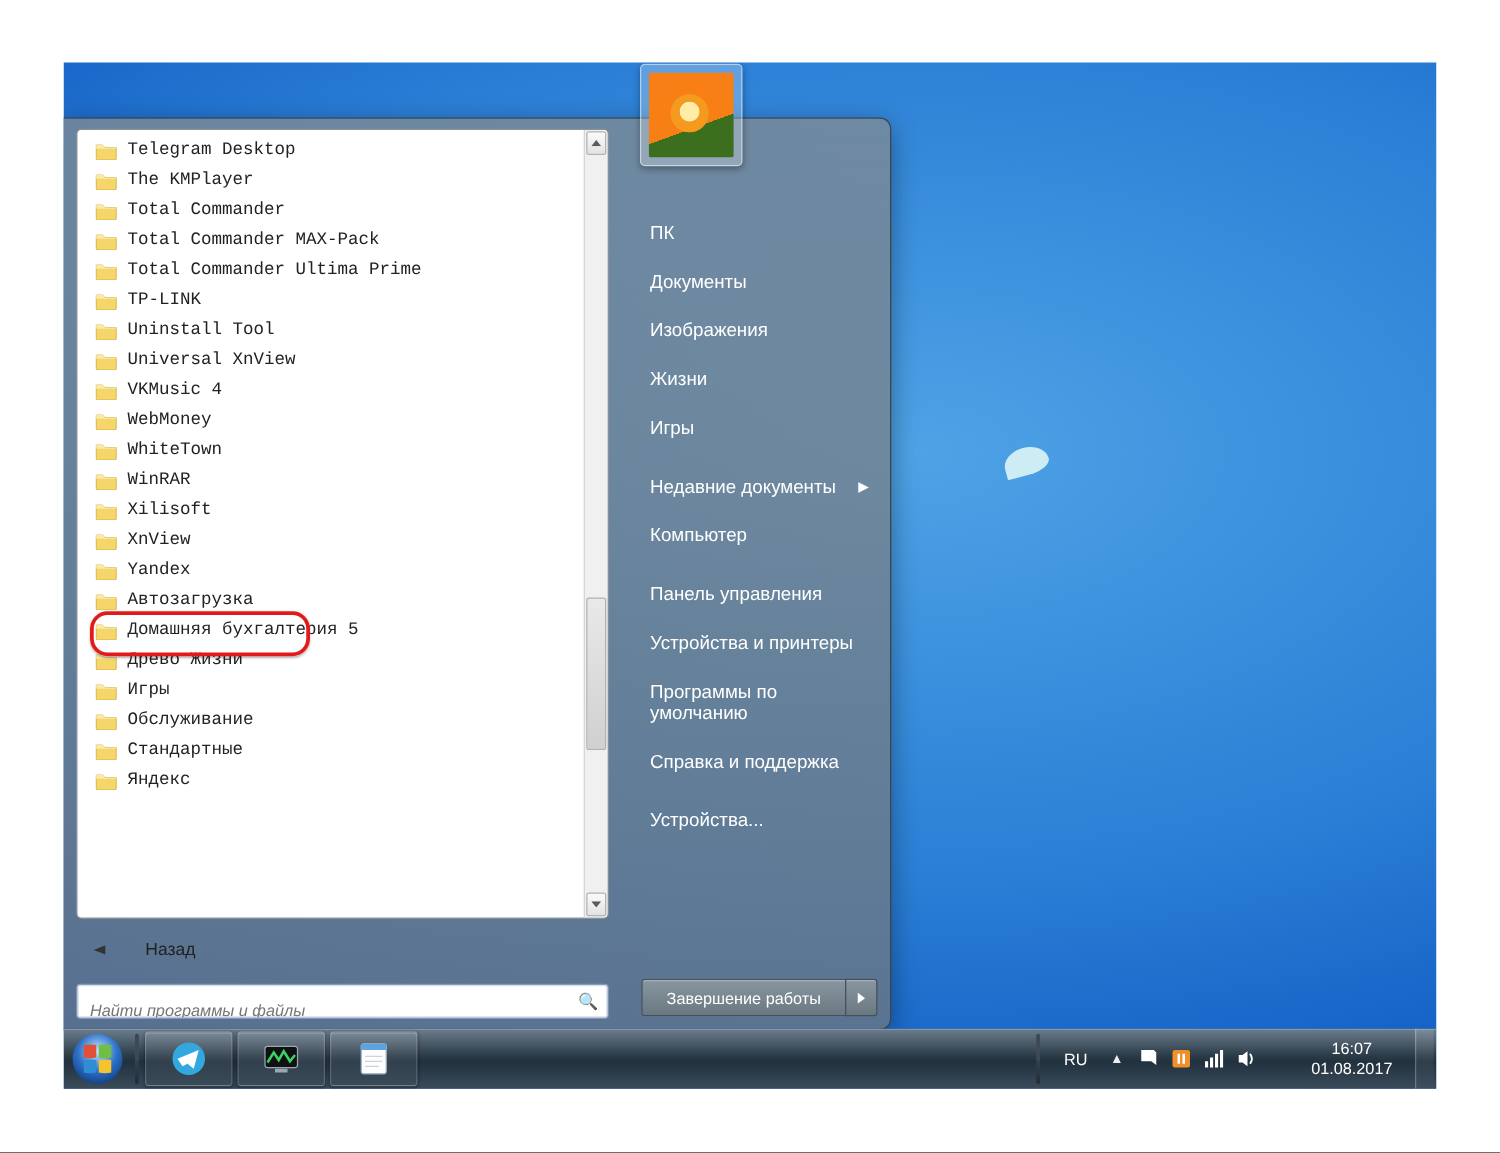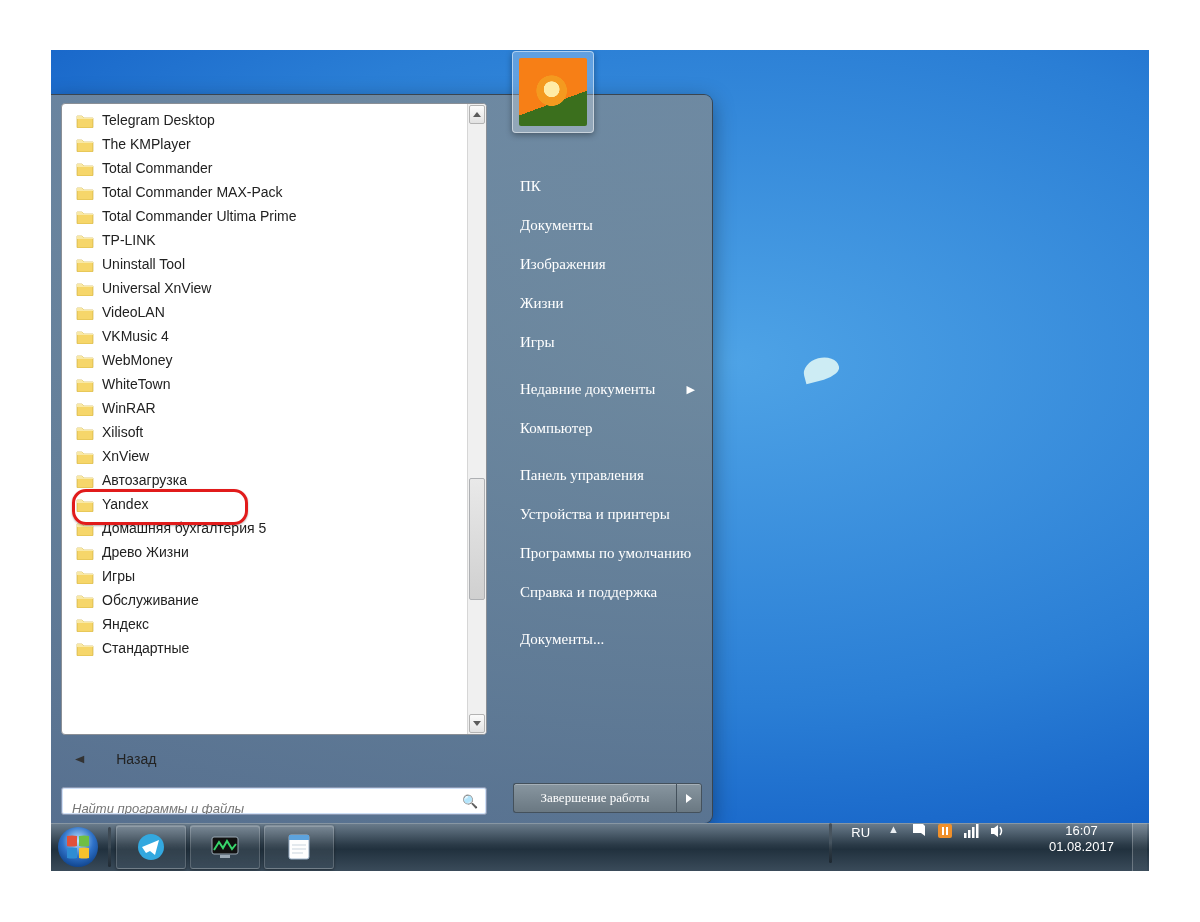--- a/index.html
+++ b/index.html
@@ -61,20 +61,21 @@
     margin: 8px 8px 8px 10px;
   }
   .sm-programs-wrap {
     flex: 1;
     background: #fff;
     border: 1px solid #8a8f96;
     border-radius: 4px;
     display: flex;
     position: relative;
     overflow: hidden;
+    font-family: Liberation Mono, monospace;
   }
   .sm-programs {
     flex: 1;
     overflow: hidden;
     padding: 4px 0 2px 2px;
   }
   .sm-item {
     display: flex;
     align-items: center;
     height: 24px;
@@ -178,21 +179,20 @@
     font-size: 13px;
   }
 
   
   .sm-right {
     flex: 1;
     position: relative;
     padding: 72px 10px 10px 18px;
     display: flex;
     flex-direction: column;
-    font-family: Liberation Serif, serif;
   }
   .sm-rlink {
     color: #fff;
     font-size: 15px;
     padding: 10px 6px;
     border-radius: 3px;
     cursor: default;
     display: flex;
     align-items: center;
     justify-content: space-between;
@@ -293,21 +293,21 @@
     display: flex;
     align-items: center;
     justify-content: center;
   }
   .tb-btn svg { width: 36px; height: 30px; }
 
   .tb-tray {
     margin-left: auto;
     height: 100%;
     display: flex;
-    align-items: flex-start;
+    align-items: center;
     color: #fff;
     gap: 10px;
     padding-right: 2px;
   }
   .tb-lang {
     font-size: 13px;
     padding: 2px 6px;
   }
   .tb-tray-ico {
     width: 16px; height: 16px;
@@ -422,29 +422,20 @@
 </span>
                 <span class="sm-item-label">Universal XnView</span>
               </div>
               <div class="sm-item">
                 <span class="sm-folder-icon">
   <svg viewBox="0 0 18 15">
     <path d="M1 3 h5 l2 2 h9 v9 a1 1 0 0 1 -1 1 h-14 a1 1 0 0 1 -1 -1 Z" fill="#f6d66a" stroke="#caa834" stroke-width="0.6"></path>
     <path d="M1 3 h5 l2 2 h9 v1 h-16 Z" fill="#f9e9a6"></path>
   </svg>
 </span>
-                <span class="sm-item-label">VideoLAN</span>
-              </div>
-              <div class="sm-item">
-                <span class="sm-folder-icon">
-  <svg viewBox="0 0 18 15">
-    <path d="M1 3 h5 l2 2 h9 v9 a1 1 0 0 1 -1 1 h-14 a1 1 0 0 1 -1 -1 Z" fill="#f6d66a" stroke="#caa834" stroke-width="0.6"></path>
-    <path d="M1 3 h5 l2 2 h9 v1 h-16 Z" fill="#f9e9a6"></path>
-  </svg>
-</span>
                 <span class="sm-item-label">VKMusic 4</span>
               </div>
               <div class="sm-item">
                 <span class="sm-folder-icon">
   <svg viewBox="0 0 18 15">
     <path d="M1 3 h5 l2 2 h9 v9 a1 1 0 0 1 -1 1 h-14 a1 1 0 0 1 -1 -1 Z" fill="#f6d66a" stroke="#caa834" stroke-width="0.6"></path>
     <path d="M1 3 h5 l2 2 h9 v1 h-16 Z" fill="#f9e9a6"></path>
   </svg>
 </span>
                 <span class="sm-item-label">WebMoney</span>
@@ -485,38 +476,38 @@
 </span>
                 <span class="sm-item-label">XnView</span>
               </div>
               <div class="sm-item">
                 <span class="sm-folder-icon">
   <svg viewBox="0 0 18 15">
     <path d="M1 3 h5 l2 2 h9 v9 a1 1 0 0 1 -1 1 h-14 a1 1 0 0 1 -1 -1 Z" fill="#f6d66a" stroke="#caa834" stroke-width="0.6"></path>
     <path d="M1 3 h5 l2 2 h9 v1 h-16 Z" fill="#f9e9a6"></path>
   </svg>
 </span>
+                <span class="sm-item-label">Yandex</span>
+              </div>
+              <div class="sm-item">
+                <span class="sm-folder-icon">
+  <svg viewBox="0 0 18 15">
+    <path d="M1 3 h5 l2 2 h9 v9 a1 1 0 0 1 -1 1 h-14 a1 1 0 0 1 -1 -1 Z" fill="#f6d66a" stroke="#caa834" stroke-width="0.6"></path>
+    <path d="M1 3 h5 l2 2 h9 v1 h-16 Z" fill="#f9e9a6"></path>
+  </svg>
+</span>
                 <span class="sm-item-label">Автозагрузка</span>
               </div>
               <div class="sm-item">
                 <span class="sm-folder-icon">
   <svg viewBox="0 0 18 15">
     <path d="M1 3 h5 l2 2 h9 v9 a1 1 0 0 1 -1 1 h-14 a1 1 0 0 1 -1 -1 Z" fill="#f6d66a" stroke="#caa834" stroke-width="0.6"></path>
     <path d="M1 3 h5 l2 2 h9 v1 h-16 Z" fill="#f9e9a6"></path>
   </svg>
 </span>
-                <span class="sm-item-label">Yandex</span>
-              </div>
-              <div class="sm-item">
-                <span class="sm-folder-icon">
-  <svg viewBox="0 0 18 15">
-    <path d="M1 3 h5 l2 2 h9 v9 a1 1 0 0 1 -1 1 h-14 a1 1 0 0 1 -1 -1 Z" fill="#f6d66a" stroke="#caa834" stroke-width="0.6"></path>
-    <path d="M1 3 h5 l2 2 h9 v1 h-16 Z" fill="#f9e9a6"></path>
-  </svg>
-</span>
                 <span class="sm-item-label">Домашняя бухгалтерия 5</span>
               </div>
               <div class="sm-item">
                 <span class="sm-folder-icon">
   <svg viewBox="0 0 18 15">
     <path d="M1 3 h5 l2 2 h9 v9 a1 1 0 0 1 -1 1 h-14 a1 1 0 0 1 -1 -1 Z" fill="#f6d66a" stroke="#caa834" stroke-width="0.6"></path>
     <path d="M1 3 h5 l2 2 h9 v1 h-16 Z" fill="#f9e9a6"></path>
   </svg>
 </span>
                 <span class="sm-item-label">Древо Жизни</span>
@@ -539,30 +530,30 @@
 </span>
                 <span class="sm-item-label">Обслуживание</span>
               </div>
               <div class="sm-item">
                 <span class="sm-folder-icon">
   <svg viewBox="0 0 18 15">
     <path d="M1 3 h5 l2 2 h9 v9 a1 1 0 0 1 -1 1 h-14 a1 1 0 0 1 -1 -1 Z" fill="#f6d66a" stroke="#caa834" stroke-width="0.6"></path>
     <path d="M1 3 h5 l2 2 h9 v1 h-16 Z" fill="#f9e9a6"></path>
   </svg>
 </span>
+                <span class="sm-item-label">Стандартные</span>
+              </div>
+              <div class="sm-item">
+                <span class="sm-folder-icon">
+  <svg viewBox="0 0 18 15">
+    <path d="M1 3 h5 l2 2 h9 v9 a1 1 0 0 1 -1 1 h-14 a1 1 0 0 1 -1 -1 Z" fill="#f6d66a" stroke="#caa834" stroke-width="0.6"></path>
+    <path d="M1 3 h5 l2 2 h9 v1 h-16 Z" fill="#f9e9a6"></path>
+  </svg>
+</span>
                 <span class="sm-item-label">Яндекс</span>
-              </div>
-              <div class="sm-item">
-                <span class="sm-folder-icon">
-  <svg viewBox="0 0 18 15">
-    <path d="M1 3 h5 l2 2 h9 v9 a1 1 0 0 1 -1 1 h-14 a1 1 0 0 1 -1 -1 Z" fill="#f6d66a" stroke="#caa834" stroke-width="0.6"></path>
-    <path d="M1 3 h5 l2 2 h9 v1 h-16 Z" fill="#f9e9a6"></path>
-  </svg>
-</span>
-                <span class="sm-item-label">Стандартные</span>
               </div>
             </div>
 
           <div class="sm-scroll">
             <div class="sm-scroll-btn">
               <svg viewBox="0 0 8 5">
                   <path d="M4 0 L8 5 H0 Z" fill="#5b5b5b"></path>
                 </svg>
             </div>
             <div class="sm-scroll-track">
@@ -623,21 +614,21 @@
             <span>Устройства и принтеры</span>
           </div>
           <div class="sm-rlink">
             <span>Программы по умолчанию</span>
           </div>
           <div class="sm-rlink">
             <span>Справка и поддержка</span>
           </div>
           <div class="sm-rsep"></div>
           <div class="sm-rlink">
-            <span>Документы...</span>
+            <span>Устройства...</span>
           </div>
           <div class="sm-shutdown-row">
           <div class="sm-shutdown">
             <span>Завершение работы</span>
           </div>
           <div class="sm-shutdown-more">
             <svg viewBox="0 0 6 9">
                 <path d="M0 0 L6 4.5 L0 9 Z" fill="#fff"></path>
               </svg>
           </div>

